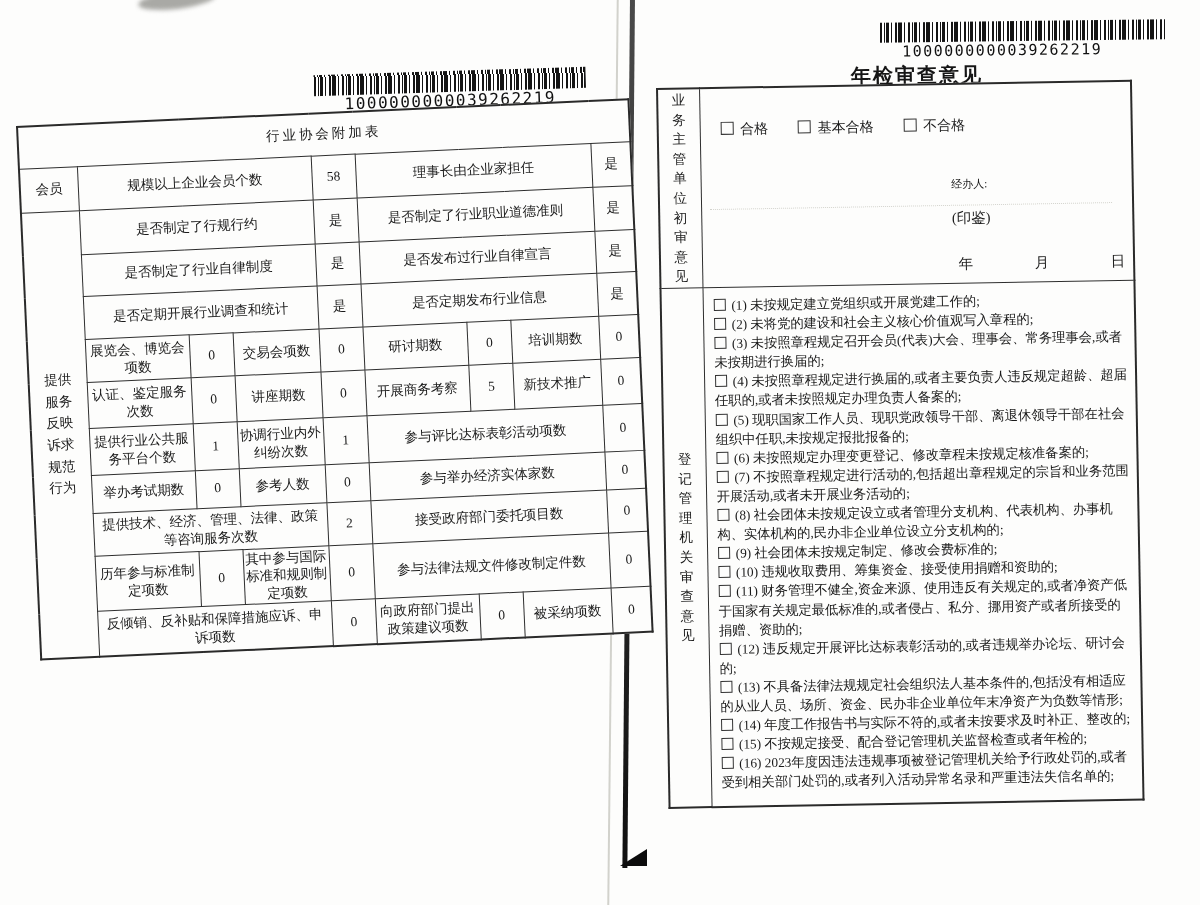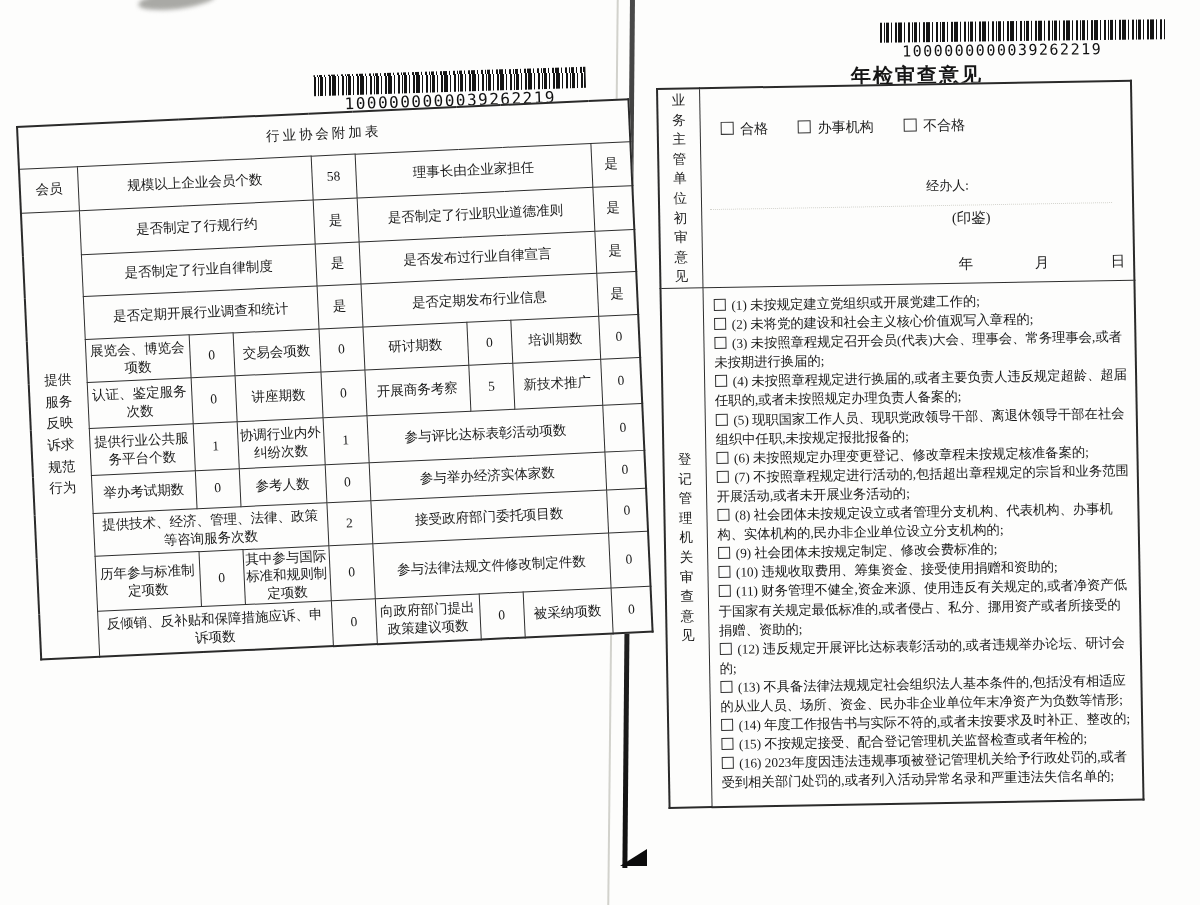--- a/index.html
+++ b/index.html
@@ -41,21 +41,21 @@
   .rp-title{position:absolute;left:851px;top:62px;font-size:20px;font-weight:600;letter-spacing:2px;color:#161616;transform:rotate(-.8deg);}
   .rp-table-wrap{position:absolute;left:656px;top:88px;transform:rotate(-1deg);transform-origin:0 0;}
   table.rp{border-collapse:collapse;width:474px;table-layout:fixed;background:#fdfdfc;border:2px solid #2a2a2a;}
   table.rp td{border:1.5px solid #2e2e2e;vertical-align:middle;color:#1b1b1b;}
   .vhead{width:15px;margin:0 auto;word-break:break-all;font-size:13.5px;line-height:1.45;text-align:center;letter-spacing:0;}
   .sec1-cell{position:relative;height:196px;}
   .sec1-cell .opts{position:absolute;left:20px;top:32px;font-size:14px;white-space:nowrap;}
   .opt{margin-right:26px;}
   .cb{display:inline-block;width:11px;height:11px;border:1.5px solid #333;vertical-align:-1px;margin-right:7px;background:#fdfdfc;}
   .artifact-line{position:absolute;left:8px;top:120px;width:402px;border-top:1px dotted #d3d3cd;}
-  .handler{position:absolute;left:225px;top:92px;font-size:13px;}
+  .handler{position:absolute;left:250px;top:92px;font-size:11px;}
   .seal{position:absolute;left:250px;top:124px;font-size:14.5px;}
   .d-year{position:absolute;left:256px;top:170px;font-size:14.5px;}
   .d-month{position:absolute;left:332px;top:170px;font-size:14.5px;}
   .d-day{position:absolute;left:408px;top:170px;font-size:14.5px;}
   .sec2-cell{height:506px;padding:8px 8px 4px 10px;vertical-align:top !important;overflow:hidden;}
   .review-item{font-size:13.3px;line-height:19.1px;text-align:left;color:#191919;}
   .review-item .cb{width:10px;height:10px;border-width:1.4px;margin-right:6px;}
 </style>
 </head>
 <body>
@@ -193,21 +193,21 @@
           <col style="width:432px">
         </colgroup>
       <tbody>
           <tr>
         <td>
           <div class="vhead">业务主管单位初审意见</div>
         </td>
         <td class="sec1-cell">
           <div class="opts">
             <span class="opt"><span class="cb"></span><span>合格</span></span>
-            <span class="opt"><span class="cb"></span><span>办事机构</span></span>
+            <span class="opt"><span class="cb"></span><span>基本合格</span></span>
             <span class="opt"><span class="cb"></span><span>不合格</span></span>
           </div>
           <div class="artifact-line"></div>
           <div class="handler">经办人:</div>
           <div class="seal">(印鉴)</div>
           <div class="d-year">年</div>
           <div class="d-month">月</div>
           <div class="d-day">日</div>
         </td>
       </tr>

